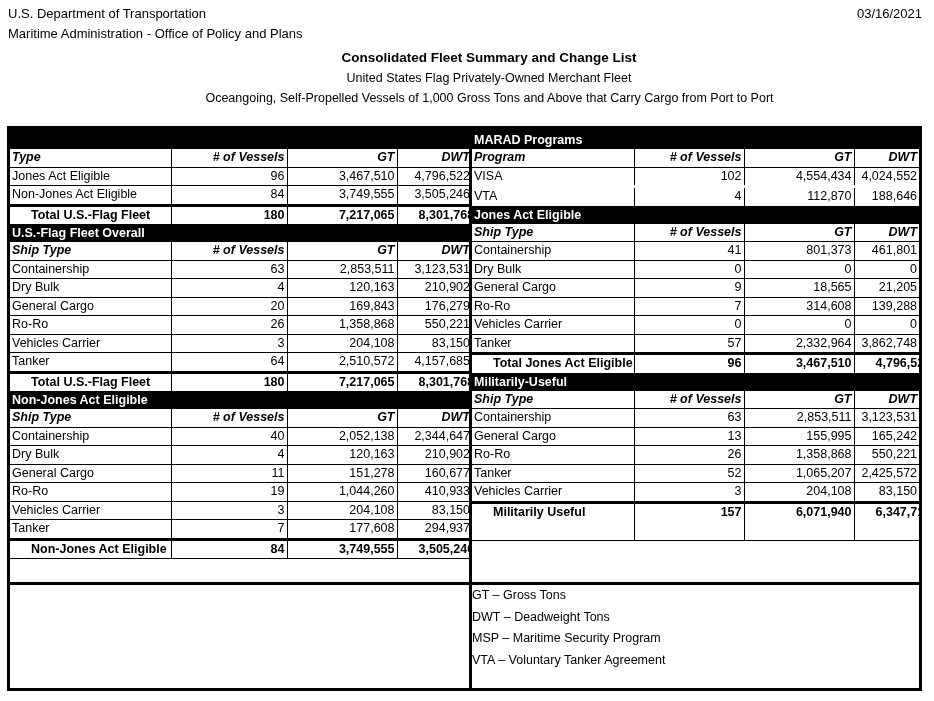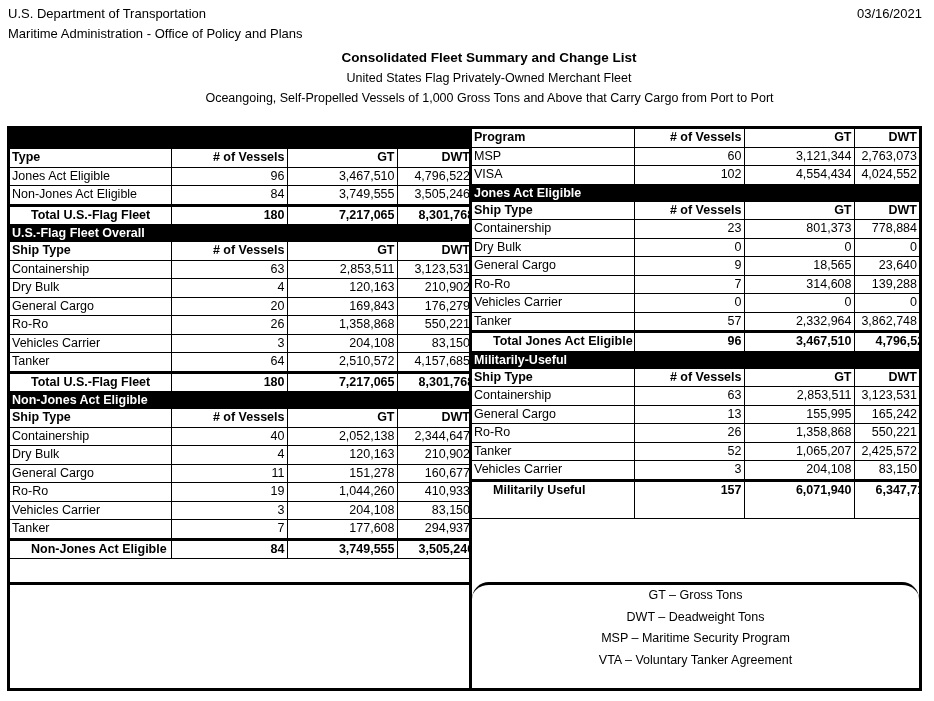--- a/index.html
+++ b/index.html
@@ -15,32 +15,32 @@
   .sheet { position:absolute; left:7px; top:126px; width:915px; height:565px;
            border:3px solid #000; box-sizing:border-box; }
   .half { position:absolute; top:0; }
   .half.left { left:0; width:462px; }
   .half.right { left:462px; width:447px; }
 
   table { border-collapse:collapse; width:100%; font-size:12.5px; table-layout:fixed; }
   td { padding:0 2px; height:17.5px; line-height:17px; white-space:nowrap; overflow:hidden; }
   tr.band td { background:#000; color:#fff; font-weight:bold; height:17px; }
   tr.band.tall td { height:20px; vertical-align:bottom; }
-  tr.colhdr td { font-weight:bold; }
+  tr.colhdr td { font-weight:bold;font-style:italic; }
   td.num { text-align:right; }
   td.b { border-right:1.5px solid #000; }
   tr.row td { border-bottom:1.5px solid #000; }
   tr.total td { font-weight:bold; border-top:3px solid #000; border-bottom:1.5px solid #000;padding-left:21px; }
   tr.colhdr td { border-bottom:1.5px solid #000; }
 
   .divider { position:absolute; left:459px; top:0; width:3px; height:559px; background:#000; }
   .lower-left { position:absolute; left:0; top:453px; width:459px; height:106px; border-top:3px solid #000; }
   .legend { position:absolute; left:462px; top:453px; width:447px; height:106px;
-            border-top:3px solid #000; text-align:center; font-size:12.5px; line-height:21.5px;
-            padding-right:0; box-sizing:border-box;border-radius:17px; }
+            border-top:3px solid #000; text-align:left; font-size:12.5px; line-height:21.5px;
+            padding-right:0; box-sizing:border-box; }
   .legend div { padding-right:0; }
 </style>
 </head>
 <body>
 
 <div class="hdr-left">
   <div>U.S. Department of Transportation</div>
   <div>Maritime Administration - Office of Policy and Plans</div>
 </div>
 <div class="hdr-date">03/16/2021</div>
@@ -201,65 +201,68 @@
 
   <div class="half right">
     <table>
       <colgroup>
           <col style="width:162px">
           <col style="width:110px">
           <col style="width:110px">
           <col style="width:65px">
         </colgroup>
       <tbody>
+          <tr class="band tall">
+            <td colspan="4">MARAD Programs</td>
+          </tr>
       <tr class="colhdr">
         <td class="b">Program</td>
         <td class="num b"># of Vessels</td>
         <td class="num b">GT</td>
         <td class="num">DWT</td>
       </tr>
-      <tr class="row">
-            <td class="b">MSP</td>
-            <td class="num b">60</td>
-            <td class="num b">3,121,344</td>
-            <td class="num">2,763,073</td>
-          </tr>
       <tr class="row">
             <td class="b">VISA</td>
             <td class="num b">102</td>
             <td class="num b">4,554,434</td>
             <td class="num">4,024,552</td>
           </tr>
+      <tr class="row" style="border-top:3px solid transparent">
+            <td class="b">VTA</td>
+            <td class="num b">4</td>
+            <td class="num b">112,870</td>
+            <td class="num">188,646</td>
+          </tr>
 
       <tr class="band">
             <td colspan="4">Jones Act Eligible</td>
           </tr>
       <tr class="colhdr">
         <td class="b">Ship Type</td>
         <td class="num b"># of Vessels</td>
         <td class="num b">GT</td>
         <td class="num">DWT</td>
       </tr>
       <tr class="row">
             <td class="b">Containership</td>
-            <td class="num b">23</td>
+            <td class="num b">41</td>
             <td class="num b">801,373</td>
-            <td class="num">778,884</td>
+            <td class="num">461,801</td>
           </tr>
       <tr class="row">
             <td class="b">Dry Bulk</td>
             <td class="num b">0</td>
             <td class="num b">0</td>
             <td class="num">0</td>
           </tr>
       <tr class="row">
             <td class="b">General Cargo</td>
             <td class="num b">9</td>
             <td class="num b">18,565</td>
-            <td class="num">23,640</td>
+            <td class="num">21,205</td>
           </tr>
       <tr class="row">
             <td class="b">Ro-Ro</td>
             <td class="num b">7</td>
             <td class="num b">314,608</td>
             <td class="num">139,288</td>
           </tr>
       <tr class="row">
             <td class="b">Vehicles Carrier</td>
             <td class="num b">0</td>

